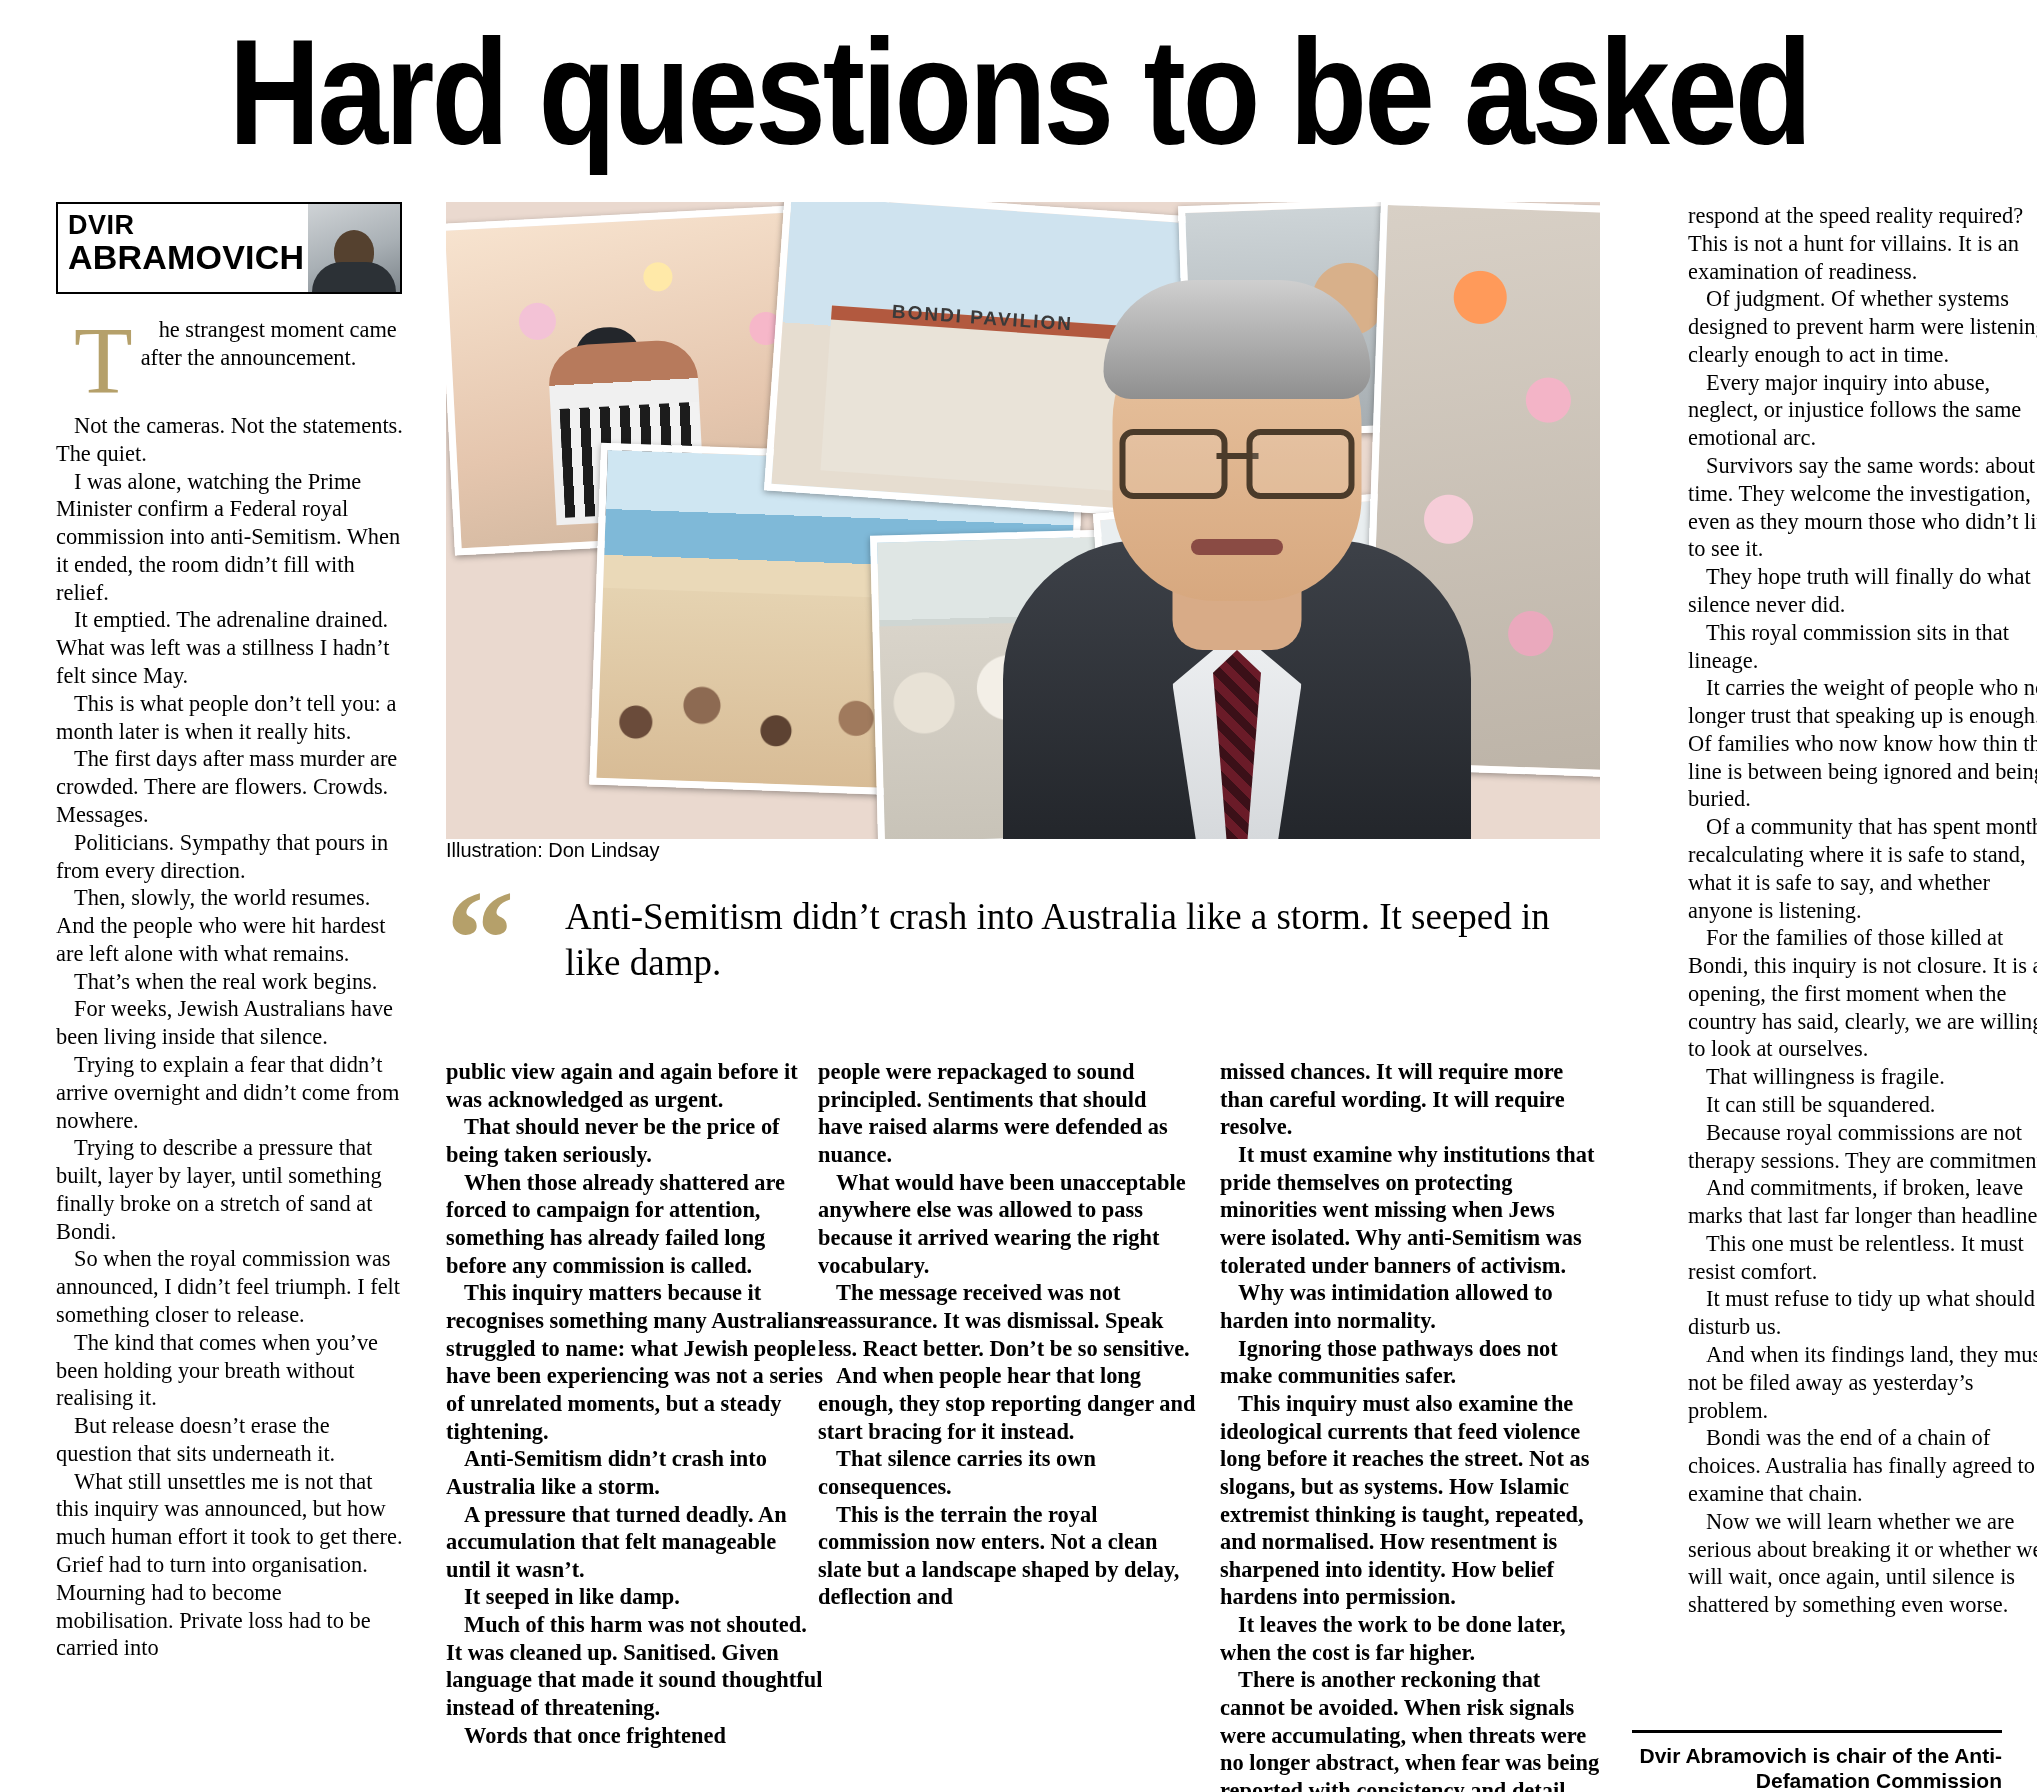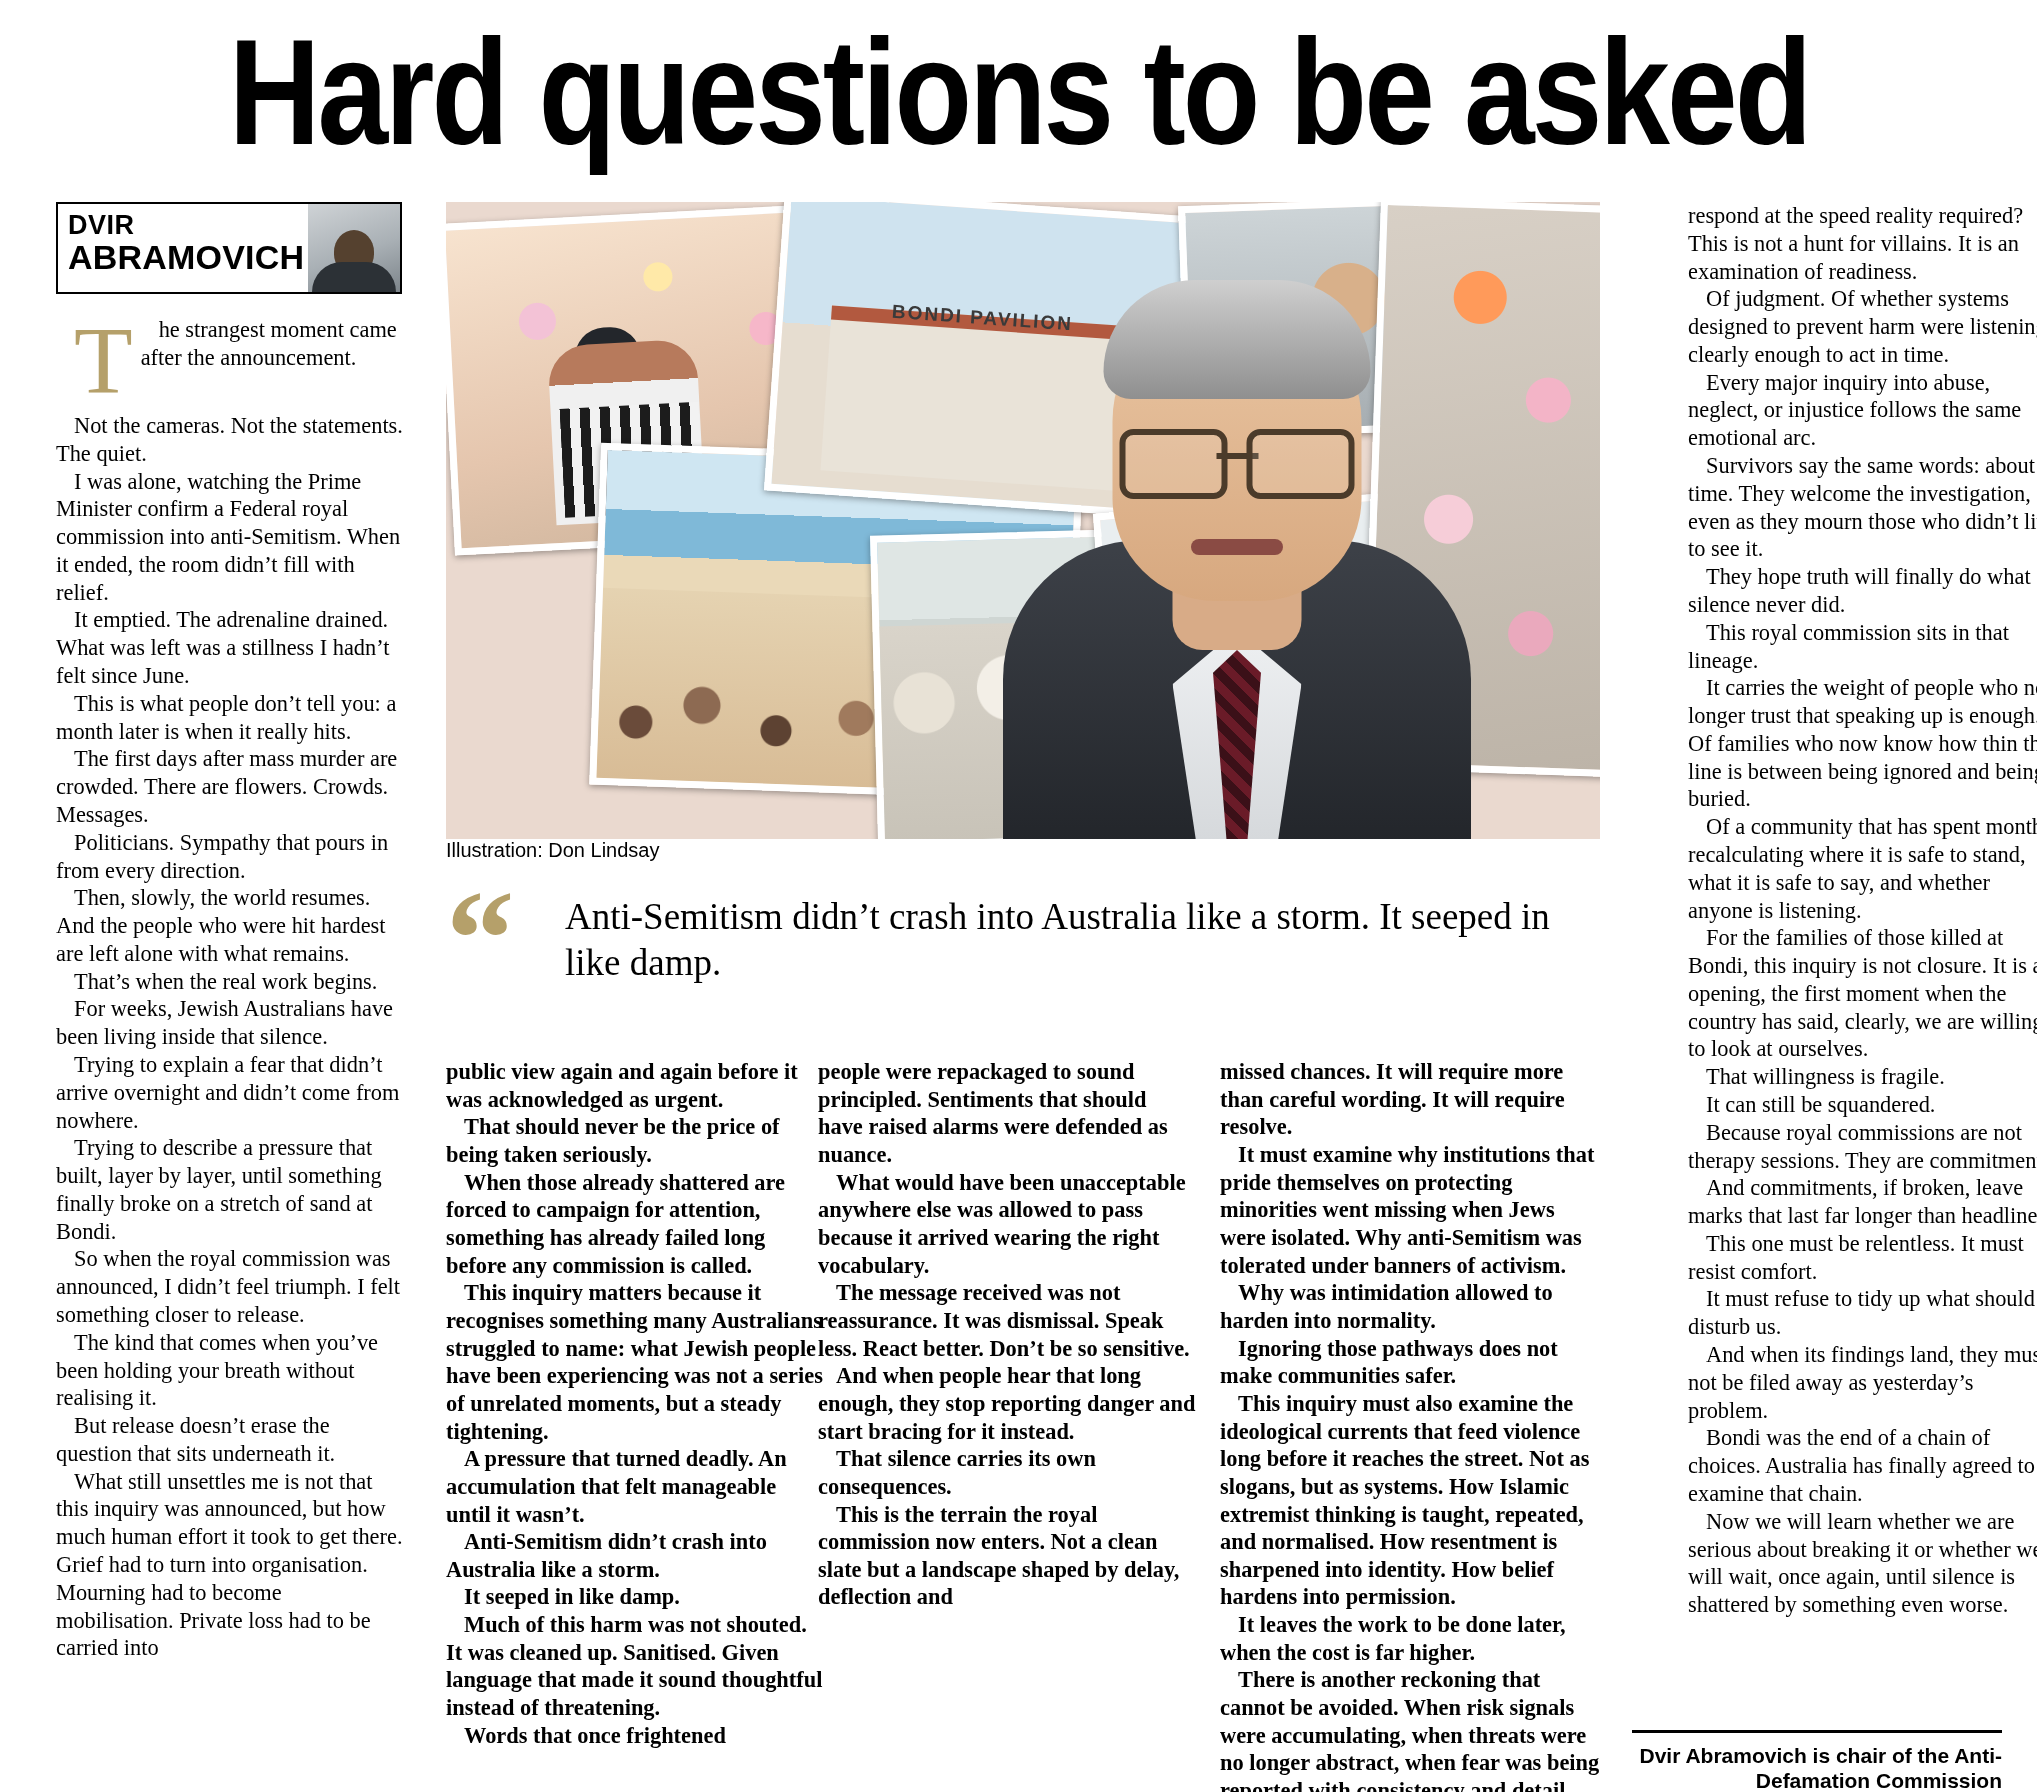--- a/index.html
+++ b/index.html
@@ -466,21 +466,21 @@
         <div class="byline-photo">
           <div class="head"></div>
           <div class="shoulders"></div>
         </div>
       </div>
 
       <p class="dropcap-para"><span class="dropcap">T</span><span>he strangest moment came after the announcement.</span></p>
       <p>Not the cameras. Not the statements.</p>
       <p class="noindent">The quiet.</p>
       <p>I was alone, watching the Prime Minister confirm a Federal royal commission into anti-Semitism. When it ended, the room didn’t fill with relief.</p>
-      <p>It emptied. The adrenaline drained. What was left was a stillness I hadn’t felt since June.</p>
+      <p>It emptied. The adrenaline drained. What was left was a stillness I hadn’t felt since May.</p>
       <p>This is what people don’t tell you: a month later is when it really hits.</p>
       <p>The first days after mass murder are crowded. There are flowers. Crowds. Messages.</p>
       <p>Politicians. Sympathy that pours in from every direction.</p>
       <p>Then, slowly, the world resumes. And the people who were hit hardest are left alone with what remains.</p>
       <p>That’s when the real work begins.</p>
       <p>For weeks, Jewish Australians have been living inside that silence.</p>
       <p>Trying to explain a fear that didn’t arrive overnight and didn’t come from nowhere.</p>
       <p>Trying to describe a pressure that built, layer by layer, until something finally broke on a stretch of sand at Bondi.</p>
       <p>So when the royal commission was announced, I didn’t feel triumph. I felt something closer to release.</p>
       <p>The kind that comes when you’ve been holding your breath without realising it.</p>
@@ -509,22 +509,22 @@
       <p>Now we will learn whether we are serious about breaking it or whether we will wait, once again, until silence is shattered by something even worse.</p>
     </div>
   </div>
 
   <div class="lower">
     <div class="col" id="lcol1">
       <p class="noindent">public view again and again before it was acknowledged as urgent.</p>
       <p>That should never be the price of being taken seriously.</p>
       <p>When those already shattered are forced to campaign for attention, something has already failed long before any commission is called.</p>
       <p>This inquiry matters because it recognises something many Australians struggled to name: what Jewish people have been experiencing was not a series of unrelated moments, but a steady tightening.</p>
+      <p>Anti-Semitism didn’t crash into Australia like a storm.</p>
       <p>A pressure that turned deadly. An accumulation that felt manageable until it wasn’t.</p>
-      <p>Anti-Semitism didn’t crash into Australia like a storm.</p>
       <p>It seeped in like damp.</p>
       <p>Much of this harm was not shouted. It was cleaned up. Sanitised. Given language that made it sound thoughtful instead of threatening.</p>
       <p>Words that once frightened</p>
     </div>
 
     <div class="col" id="lcol2">
       <p class="noindent">people were repackaged to sound principled. Sentiments that should have raised alarms were defended as nuance.</p>
       <p>What would have been unacceptable anywhere else was allowed to pass because it arrived wearing the right vocabulary.</p>
       <p>The message received was not reassurance. It was dismissal. Speak less. React better. Don’t be so sensitive.</p>
       <p>And when people hear that long enough, they stop reporting danger and start bracing for it instead.</p>

